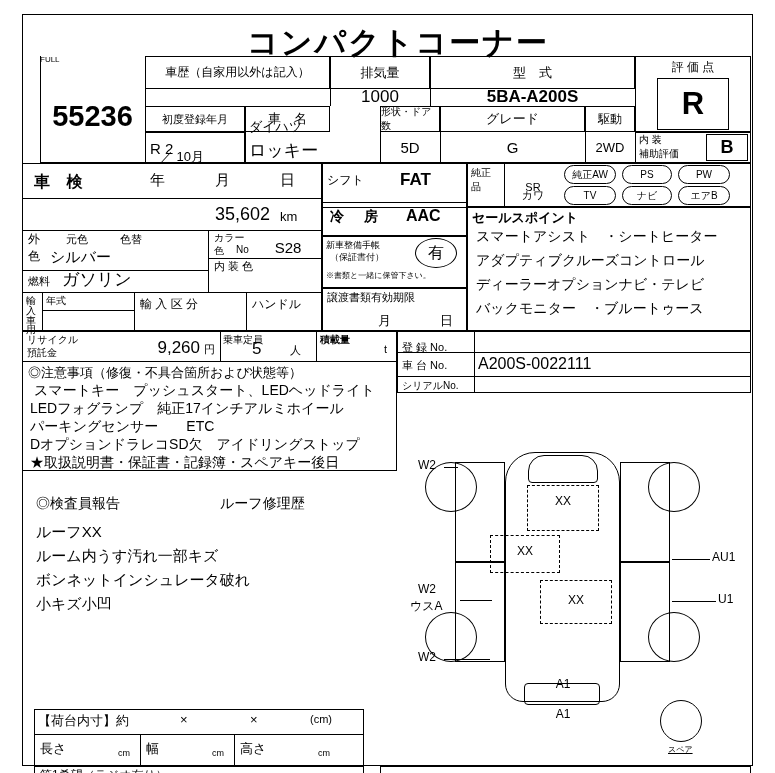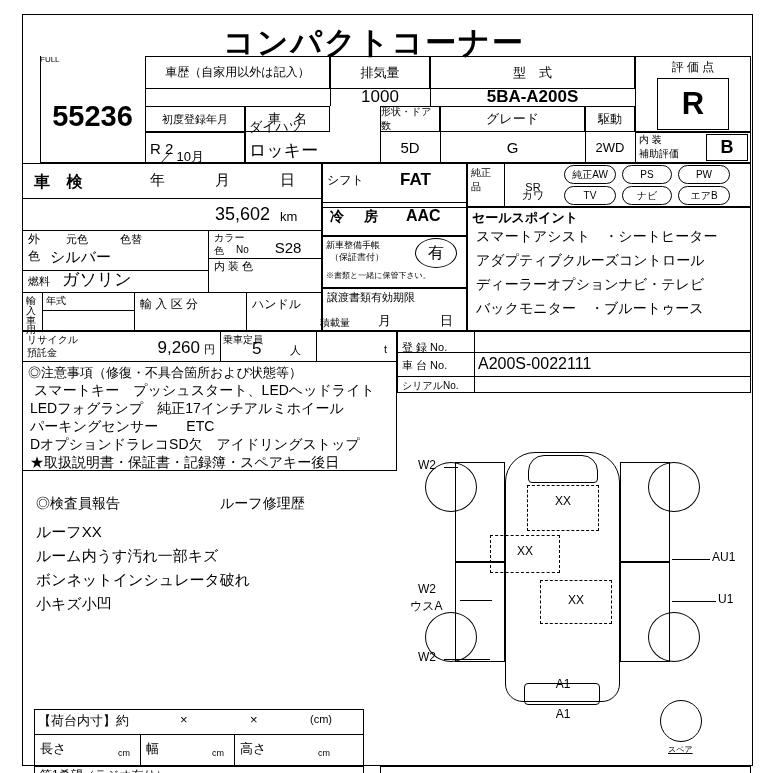--- a/index.html
+++ b/index.html
@@ -27,21 +27,21 @@
   .dash{position:absolute;border:1px dashed #000;box-sizing:border-box;}
   .rnd{border-radius:12px;}
 </style>
 </head>
 <body>
 
 <div class="sheet">
 
   <div class="bx b" style="left:22px;top:14px;width:731px;height:752px;"></div>
 
-  <div class="bx c title" style="left:124px;top:22px;width:500px;height:42px;">コンパクトコーナー</div>
+  <div class="bx c title" style="left:148px;top:22px;width:500px;height:42px;">コンパクトコーナー</div>
 
   <div class="bx tiny" style="left:40px;top:55px;width:40px;height:14px;">FULL</div>
 
   <div class="bx b" style="left:40px;top:56px;width:105px;height:107px;border-top:none;border-right:none;"></div>
   <div class="bx c" style="left:40px;top:96px;width:105px;height:40px;font-size:29px;font-weight:bold;">55236</div>
 
   <div class="bx b" style="left:145px;top:56px;width:185px;height:33px;">
     <div class="c t12" style="height:100%;">車歴（自家用以外は記入）</div>
   </div>
   <div class="bx b" style="left:330px;top:56px;width:100px;height:33px;">
@@ -144,21 +144,21 @@
   <div class="vline" style="left:42px;top:310px;width:92px;height:1px;"></div>
 
   <div class="bx b" style="left:22px;top:331px;width:375px;height:31px;"></div>
   <div class="bx t10" style="left:27px;top:333px;width:70px;height:14px;">リサイクル</div>
   <div class="bx t10" style="left:27px;top:346px;width:70px;height:14px;">預託金</div>
   <div class="bx t17" style="left:100px;top:338px;width:100px;height:22px;text-align:right;">9,260</div>
   <div class="bx t11" style="left:204px;top:342px;width:20px;height:16px;">円</div>
   <div class="bx t10" style="left:223px;top:333px;width:60px;height:14px;">乗車定員</div>
   <div class="bx t17" style="left:252px;top:339px;width:30px;height:22px;">5</div>
   <div class="bx t11" style="left:290px;top:343px;width:24px;height:16px;">人</div>
-  <div class="bx t10" style="left:320px;top:316px;width:60px;height:14px;">積載量</div>
+  <div class="bx t10" style="left:320px;top:333px;width:60px;height:14px;font-weight:bold;">積載量</div>
   <div class="bx t11" style="left:384px;top:343px;width:20px;height:16px;">t</div>
   <div class="vline" style="left:220px;top:331px;width:1px;height:31px;"></div>
   <div class="vline" style="left:316px;top:331px;width:1px;height:31px;"></div>
 
   <div class="bx b" style="left:322px;top:163px;width:145px;height:45px;"></div>
   <div class="bx t12" style="left:327px;top:172px;width:50px;height:16px;">シフト</div>
   <div class="bx t17 bold" style="left:400px;top:170px;width:60px;height:22px;">FAT</div>
   <div class="bx b" style="left:322px;top:202px;width:145px;height:34px;"></div>
   <div class="bx t14 bold" style="left:330px;top:208px;width:60px;height:20px;letter-spacing:3px;">冷　房</div>
   <div class="bx t16 bold" style="left:406px;top:207px;width:60px;height:22px;">AAC</div>

